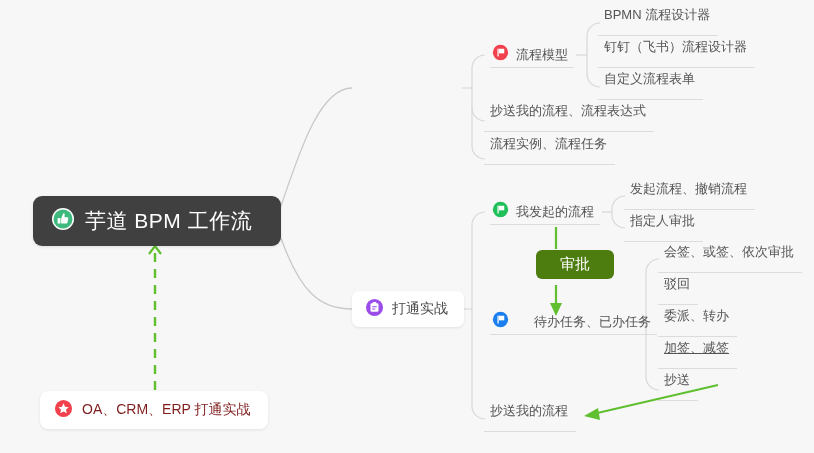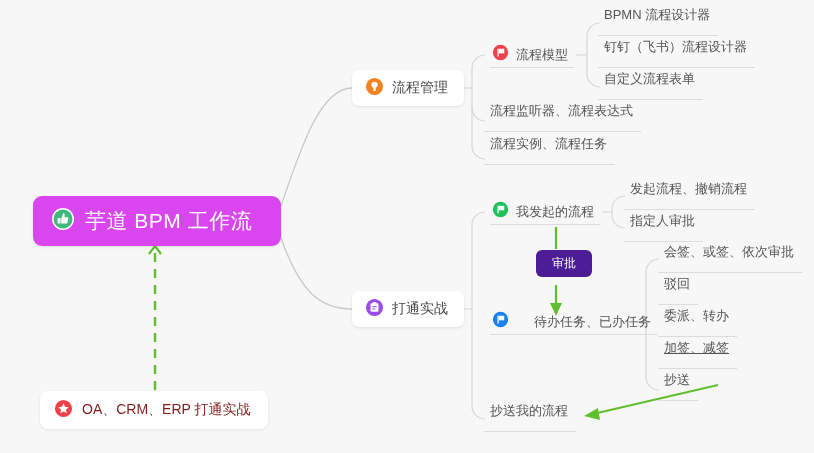--- a/index.html
+++ b/index.html
@@ -27,21 +27,21 @@
     pointer-events: none;
   }
 
   
   .root-node {
     position: absolute;
     left: 33px;
     top: 196px;
     width: 248px;
     height: 50px;
-    background: #d946ef;
+    background: #404040;
     border-radius: 9px;
     box-shadow: 0 1px 3px rgba(0,0,0,0.10);
     display: flex;
     align-items: center;
     padding-left: 18px;
     box-sizing: border-box;
     z-index: 6;
   }
   .root-label {
     color: #ffffff;
@@ -100,28 +100,28 @@
     box-sizing: border-box;
     font-size: 13px;
     color: #555555;
     white-space: nowrap;
     z-index: 5;
   }
 
   
   .note-box {
     position: absolute;
-    background: #4c1d95;
+    background: #4d7c0f;
     border-radius: 6px;
     color: #ffffff;
-    font-size: 12px;
+    font-size: 15px;
     display: flex;
     align-items: center;
     justify-content: center;
-    padding: 5px 16px;
+    padding: 5px 24px;
     box-sizing: border-box;
     z-index: 7;
   }
 
   
   .bottom-node {
     position: absolute;
     left: 40px;
     top: 391px;
     width: 228px;
@@ -187,47 +187,37 @@
       <svg width="24" height="24" viewBox="0 0 24 24" xmlns="http://www.w3.org/2000/svg">
         <circle cx="12" cy="12" r="11" fill="#ffffff"></circle>
         <circle cx="12" cy="12" r="9.5" fill="#3FB97E"></circle>
         <path d="M10.2 11.2 L12.3 6.6 C12.6 6.0 13.6 6.2 13.6 7.0 L13.6 10.3 L16.3 10.3 C17.0 10.3 17.5 10.9 17.3 11.6 L16.4 15.6 C16.3 16.2 15.8 16.6 15.2 16.6 L10.2 16.6 Z" fill="#ffffff"></path>
         <rect x="6.6" y="11.1" width="2.9" height="5.5" rx="0.7" fill="#ffffff"></rect>
       </svg>
     </span>
     <span class="root-label">芋道 BPM 工作流</span>
   </div>
 
-  <div class="branch-node" style="left:352px; top:70px;">
-    <span class="icon">
-      <svg width="19" height="19" viewBox="0 0 20 20" xmlns="http://www.w3.org/2000/svg">
-        <circle cx="10" cy="10" r="9" fill="#F5821F"></circle>
-        <circle cx="10" cy="8.2" r="3.3" fill="#ffffff"></circle>
-        <rect x="8.7" y="10.6" width="2.6" height="4.1" rx="1.1" fill="#ffffff"></rect>
-      </svg>
-    </span>
-    <span class="branch-label">流程管理</span>
-  </div>
 
   <div class="node2" style="left:490px; top:42px;">
     <span class="icon">
       <svg width="17" height="17" viewBox="0 0 20 20" xmlns="http://www.w3.org/2000/svg">
         <circle cx="10" cy="10" r="9" fill="#F0414D"></circle>
         <rect x="6.4" y="5.3" width="1.5" height="9.4" rx="0.6" fill="#ffffff"></rect>
         <path d="M8.2 5.6 L14.4 5.6 L14.4 11.0 L8.2 11.0 Z" fill="#ffffff"></path>
       </svg>
     </span>
     <span class="node2-label">流程模型</span>
   </div>
 
   <div class="leaf" style="left:598px; top:10px;">BPMN 流程设计器</div>
   <div class="leaf" style="left:598px; top:42px;">钉钉（飞书）流程设计器</div>
   <div class="leaf" style="left:598px; top:74px;">自定义流程表单</div>
 
-  <div class="leaf" style="left:484px; top:106px;">流程监听器、流程表达式</div>
+  <div class="leaf" style="left:484px; top:106px;">抄送我的流程、流程表达式</div>
   <div class="leaf" style="left:484px; top:139px;">流程实例、流程任务</div>
 
   <div class="branch-node" style="left:352px; top:291px;">
     <span class="icon">
       <svg width="19" height="19" viewBox="0 0 20 20" xmlns="http://www.w3.org/2000/svg">
         <circle cx="10" cy="10" r="9" fill="#9B4DEA"></circle>
         <rect x="5.8" y="5.4" width="8.4" height="9.2" rx="1.4" fill="#ffffff"></rect>
         <rect x="8.0" y="4.2" width="4.0" height="2.4" rx="1.0" fill="#ffffff"></rect>
         <rect x="7.4" y="8.6" width="5.2" height="1.1" rx="0.5" fill="#9B4DEA"></rect>
         <rect x="7.4" y="11.0" width="3.6" height="1.1" rx="0.5" fill="#9B4DEA"></rect>

